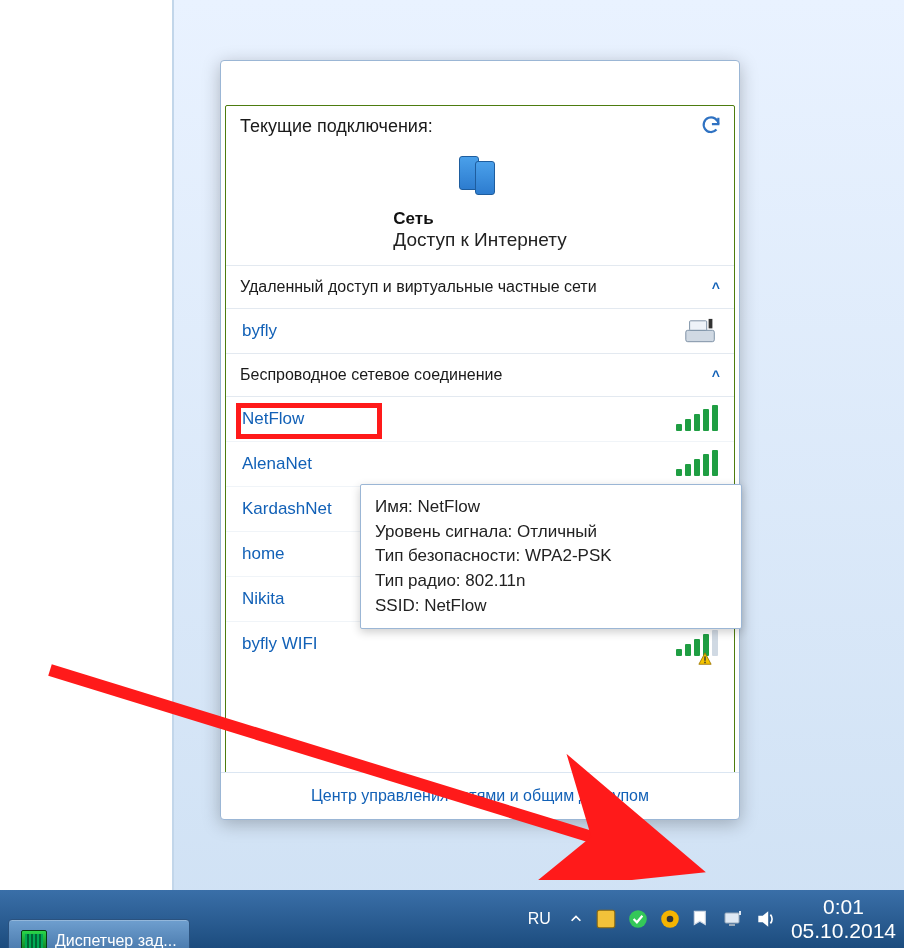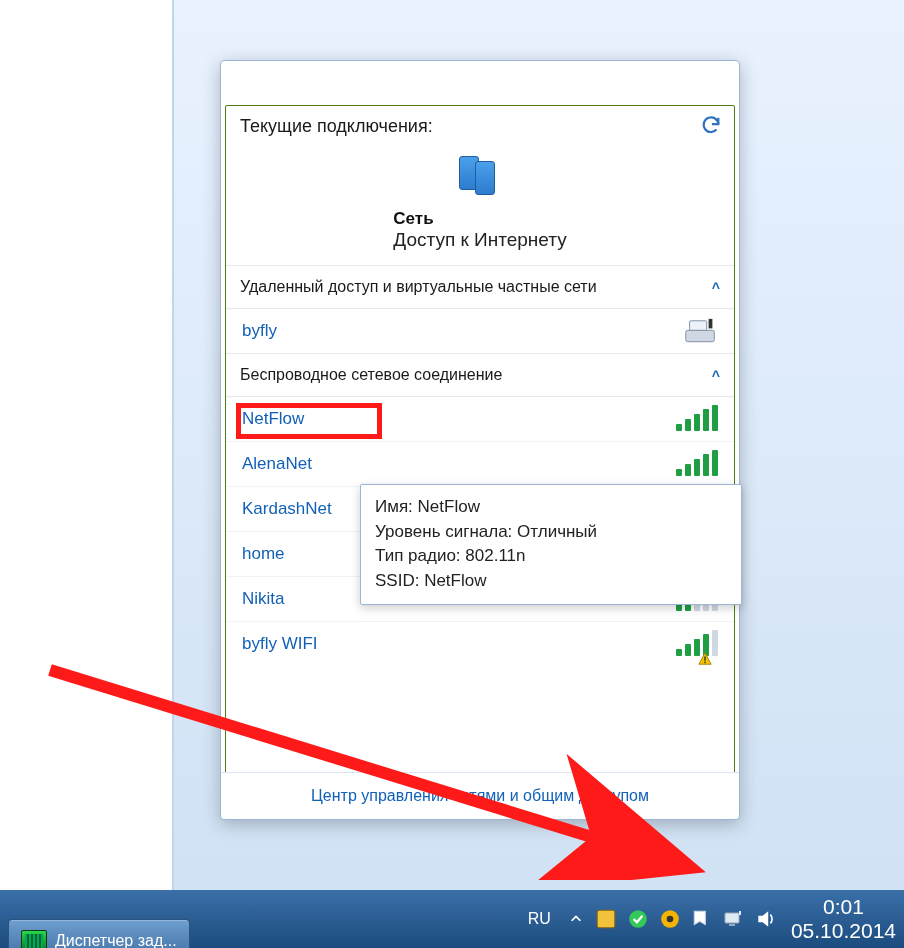--- a/index.html
+++ b/index.html
@@ -230,20 +230,21 @@
     </div>
   </div>
   <div class="footer-link">
     <span>Центр управления сетями и общим доступом</span>
   </div>
 </div>
 
 <div class="tooltip">
   <div><span>Имя: </span><span>NetFlow</span></div>
   <div><span>Уровень сигнала: </span><span>Отличный</span></div>
+  <div><span>Тип безопасности: </span><span>WPA2-PSK</span></div>
   <div><span>Тип радио: </span><span>802.11n</span></div>
   <div><span>SSID: </span><span>NetFlow</span></div>
 </div>
 
 <svg class="arrow-svg" viewBox="0 0 680 240">
   <defs>
     <marker id="ah" markerWidth="18" markerHeight="18" refX="10" refY="6" orient="auto">
       <path d="M0,0 L14,6 L0,12 L4,6 Z" fill="#ff1a1a"></path>
     </marker>
   </defs>

